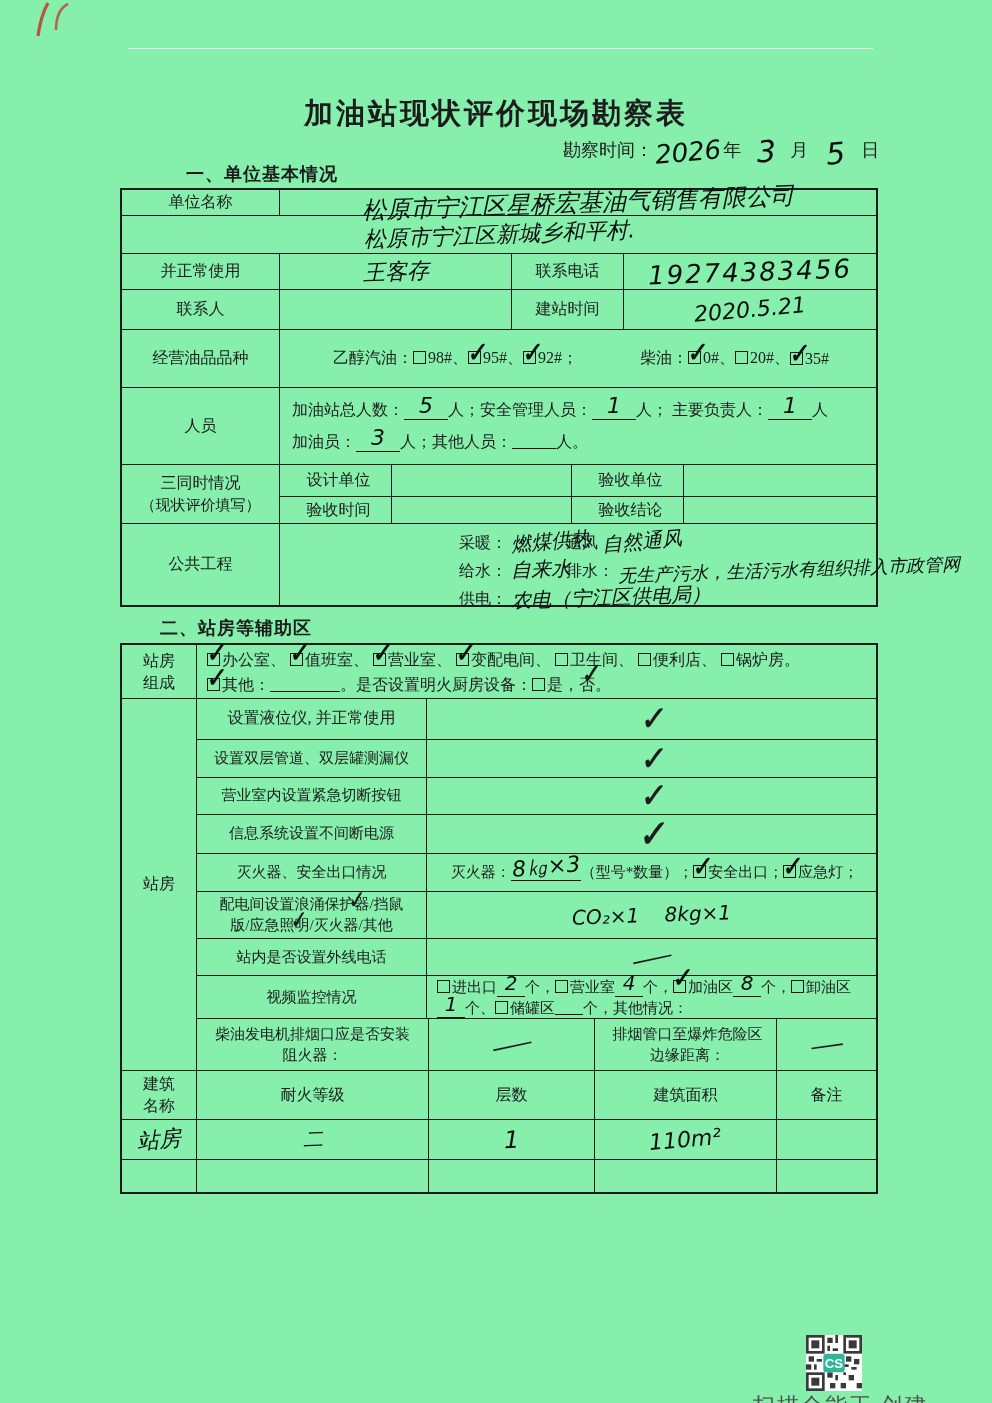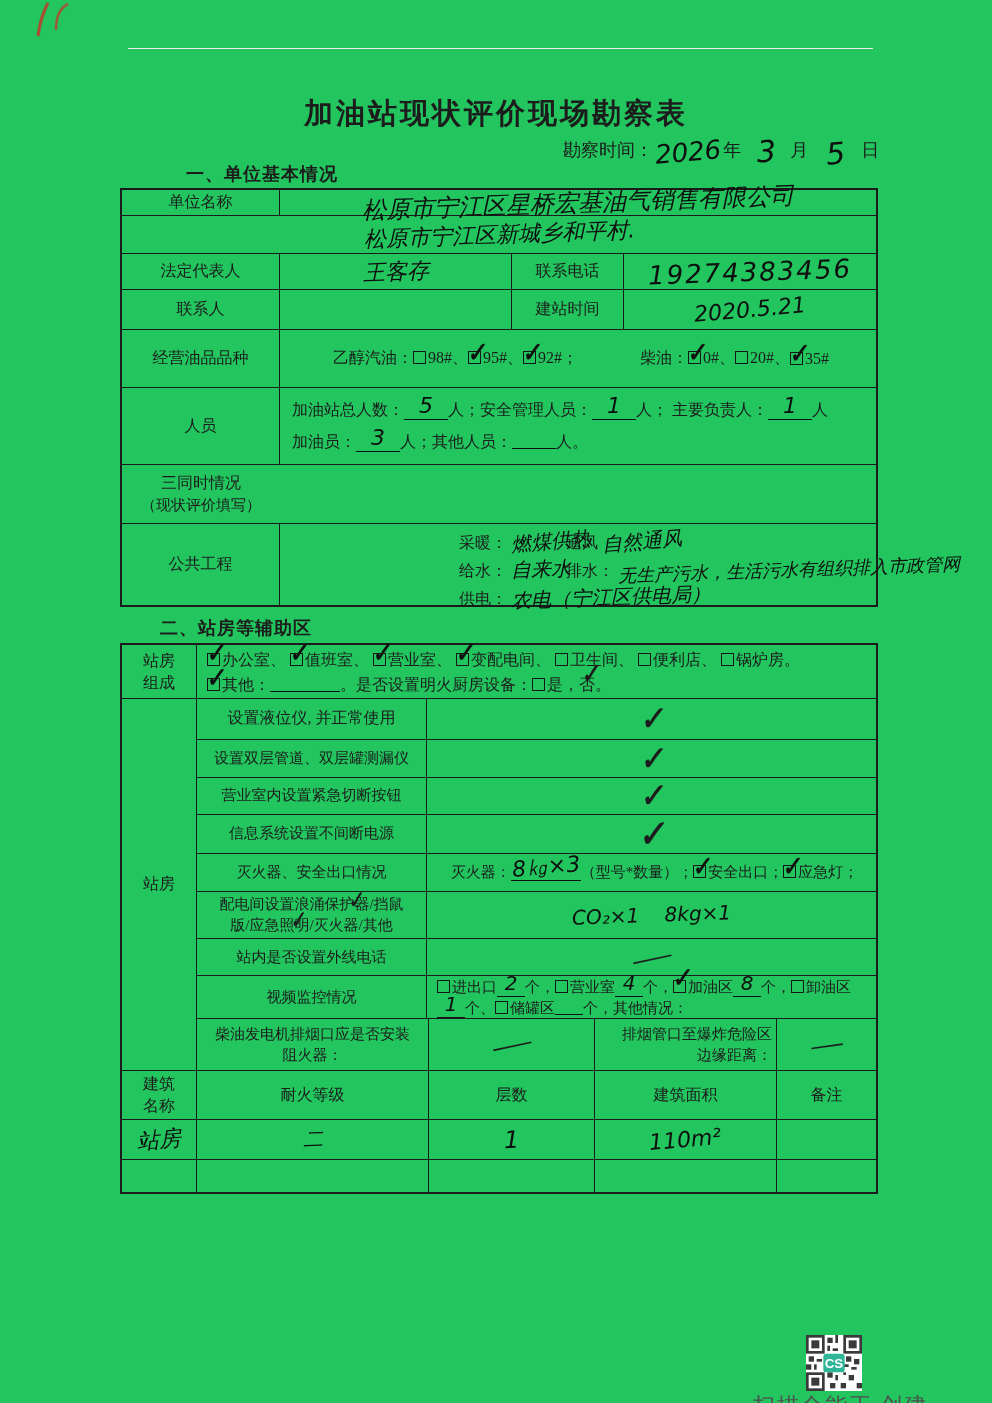--- a/index.html
+++ b/index.html
@@ -1,16 +1,16 @@
 <!DOCTYPE html>
 <html><head>
 <meta charset="utf-8">
 <style>
   html,body{margin:0;padding:0;background:#e8e8e8;}
-  .page{position:relative;width:992px;height:1403px;background:#22c55e;overflow:hidden;
+  .page{position:relative;width:992px;height:1403px;background:#86efac;overflow:hidden;
         font-family:"Liberation Serif","DejaVu Serif",serif;color:#1c1c1c;}
   .abs{position:absolute;}
   .scanline{position:absolute;top:48px;left:128px;width:745px;height:1px;background:#f1efee;}
 
   .title{position:absolute;top:94px;left:0;width:100%;text-align:center;
          font-family:"Liberation Sans","DejaVu Sans",sans-serif;
          font-weight:bold;font-size:29px;letter-spacing:3px;}
   .survey{position:absolute;top:134px;left:563px;display:flex;align-items:flex-end;font-size:18px;}
   .survey .pr{line-height:30px;}
   .sec{position:absolute;font-size:18px;font-weight:600;letter-spacing:1px;}
@@ -100,21 +100,21 @@
       </div>
     </div>
 
     <div class="trow" style="height:38px">
       <div class="tc flex1">
         <span class="hw hw22 rot1">松原市宁江区新城乡和平村.</span>
       </div>
     </div>
 
     <div class="trow" style="height:36px">
-      <div class="tc w158">法定代表人</div>
+      <div class="tc w158">并正常使用</div>
       <div class="tc w232">
         <span class="hw hw22 rot1">王客存</span>
       </div>
       <div class="tc w112">联系电话</div>
       <div class="tc flex1">
         <span class="hw hw26 rot1" style="letter-spacing:2px">19274383456</span>
       </div>
     </div>
 
     <div class="trow" style="height:40px">
@@ -153,20 +153,34 @@
           <span>加油员：</span><span class="blank b44"><span class="hw hw22">3</span></span><span>人；其他人员：</span><span class="blank b44"><span class="hw hw22"></span></span><span>人。</span>
         </div>
       </div>
     </div>
 
     <div class="trow" style="height:59px">
       <div class="tc w158 lbl2">
         <div>三同时情况</div>
         <div class="fine">（现状评价填写）</div>
       </div>
+      <div class="col">
+        <div class="gr" style="height:32px">
+          <div class="tc w112 al">设计单位</div>
+          <div class="tc w180"></div>
+          <div class="tc w112 al">验收单位</div>
+          <div class="tc flex1"></div>
+        </div>
+        <div class="gr" style="height:26px">
+          <div class="tc w112 al">验收时间</div>
+          <div class="tc w180"></div>
+          <div class="tc w112 al">验收结论</div>
+          <div class="tc flex1"></div>
+        </div>
+      </div>
     </div>
 
     <div class="trow" style="height:81px">
       <div class="tc w158">公共工程</div>
       <div class="tc flex1 al pwcell" style="padding:4px 0 4px 14px">
         <div>
           <div class="pwline">
             <span>采暖：</span>
             <span class="hw hw20 rot2">燃煤供热</span>
           </div>
@@ -279,21 +293,21 @@
           </div>
         </div>
         <div class="gr" style="height:51px">
           <div class="tc w232 lbl2 fine vtext">
             <div>柴油发电机排烟口应是否安装</div>
             <div>阻火器：</div>
           </div>
           <div class="tc w166">
               <span class="hwdash">—</span>
             </div>
-          <div class="tc w182 lbl2 fine vtext" style="align-items:flex-end;padding-left:8px;text-align:left">
+          <div class="tc w182 lbl2 fine vtext" style="align-items:center;padding-left:8px;text-align:left">
             <div>排烟管口至爆炸危险区</div>
             <div>边缘距离：</div>
           </div>
           <div class="tc flex1">
               <span class="hwdash" style="transform:rotate(-8deg) scaleX(1.3)">—</span>
             </div>
         </div>
       </div>
     </div>
 

